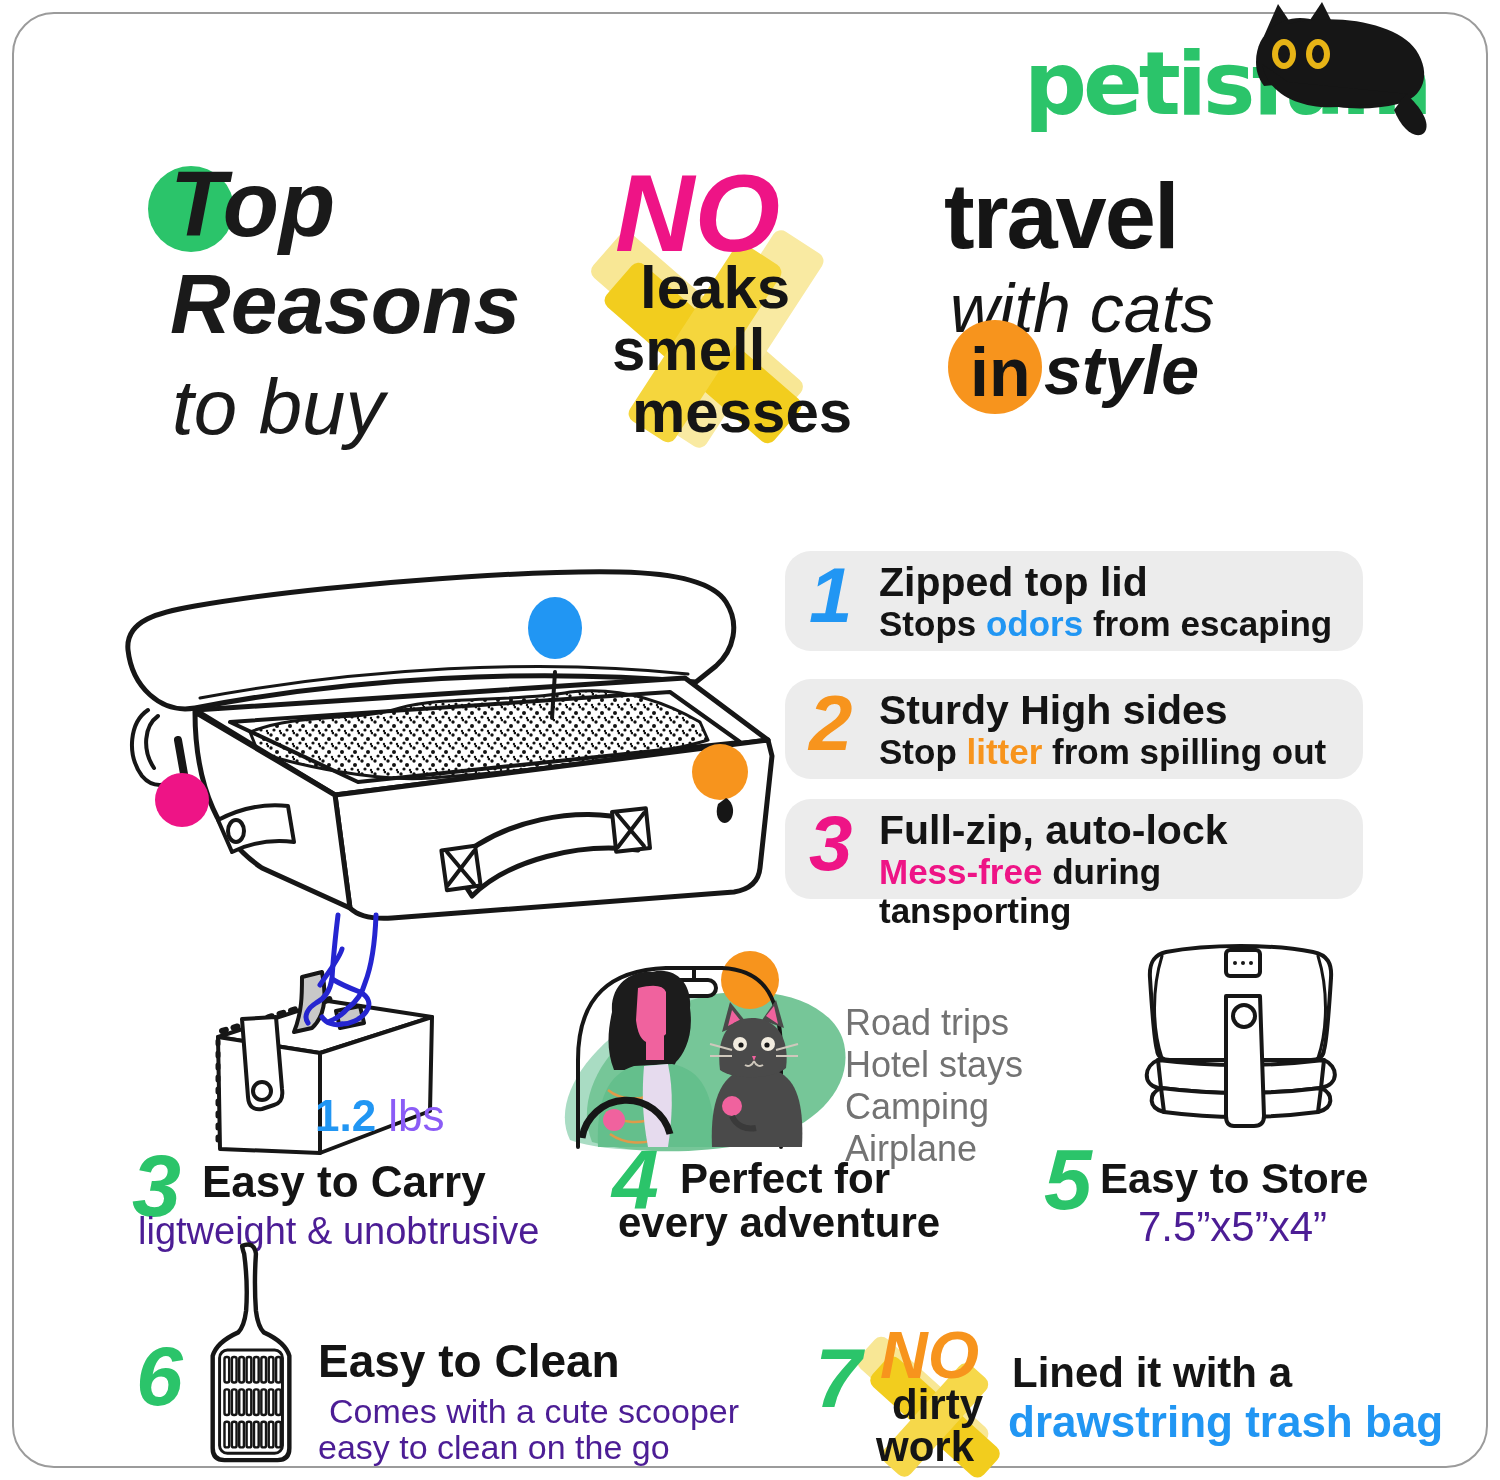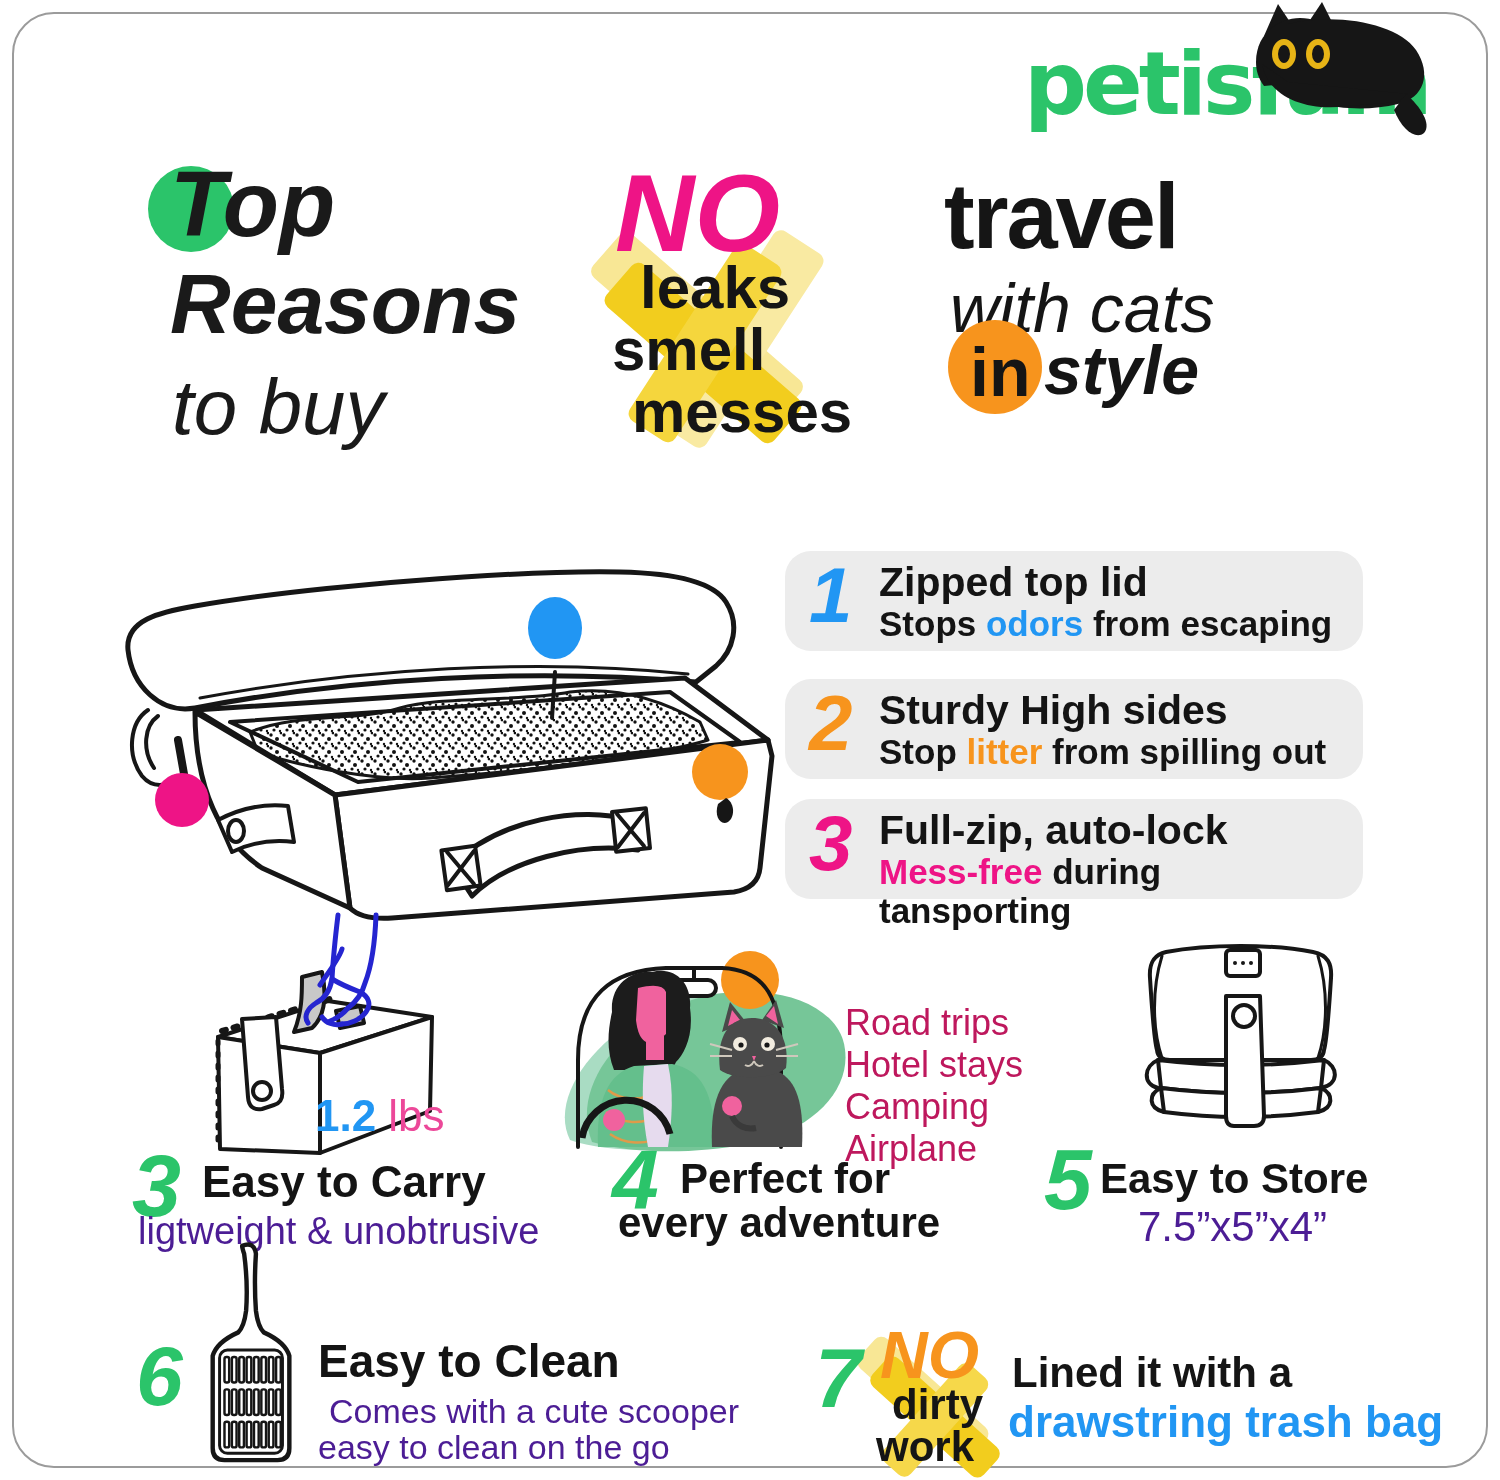--- a/index.html
+++ b/index.html
@@ -16,21 +16,21 @@
   .h1line{line-height:1;color:#1a1a1a;}
   .xbar{position:absolute;border-radius:9px;}
   .pill{position:absolute;left:785px;width:578px;height:100px;background:#ececec;border-radius:26px;}
   .pill-num{position:absolute;left:24px;top:4px;font-size:78px;font-weight:bold;font-style:italic;line-height:1.05;}
   .pill-text{position:absolute;left:94px;top:9px;}
   .pill-title{font-size:41px;font-weight:bold;line-height:1.08;color:#141414;}
   .pill-desc{font-size:35px;font-weight:bold;line-height:1.12;color:#141414;}
   .bignum{font-size:88px;font-weight:bold;font-style:italic;color:#2bc46a;line-height:1;}
   .feat-title{font-size:45px;font-weight:bold;color:#141414;line-height:1;}
   .feat-sub{font-size:38px;font-weight:normal;color:#4c1d95;line-height:1;}
-  .adv-list{font-size:36px;font-weight:400;color:#be185d;line-height:1.17;}
+  .adv-list{font-size:36px;font-weight:400;color:#737373;line-height:1.17;}
   svg{position:absolute;overflow:visible;}
 </style>
 </head>
 <body>
 
 <div class="page">
   <div class="frame"></div>
 
   <div class="abs logo-text" style="left:1024px;top:40px;">petisfam</div>
   <svg style="left:1248px;top:2px;" width="192" height="140" viewBox="0 0 192 140">
@@ -152,21 +152,21 @@
     <g stroke="#2525d0" stroke-width="5" fill="none" stroke-linecap="round">
       <path d="M148,0 C145,25 143,45 142,64 C140,76 134,84 126,88 C118,93 113,101 118,108"></path>
       <path d="M186,0 C185,28 182,50 175,68 C172,79 166,87 158,93"></path>
       <path d="M142,64 C152,70 162,74 170,77"></path>
       <path d="M170,77 C178,81 182,89 176,97 C170,105 160,109 152,109"></path>
       <path d="M152,109 C144,111 136,108 132,102"></path>
       <path d="M158,93 C152,100 146,104 140,106"></path>
       <path d="M130,70 C142,52 150,42 152,34"></path>
     </g>
   </svg>
-  <div class="abs" style="left:315px;top:1094px;font-size:44px;line-height:1;"><span class="b blue">1.2</span><span style="color:#ec4899;margin-left:12px;font-weight:400;">lbs</span></div>
+  <div class="abs" style="left:315px;top:1094px;font-size:44px;line-height:1;"><span class="b blue">1.2</span><span style="color:#8b5cf6;margin-left:12px;font-weight:400;">lbs</span></div>
   <div class="abs bignum" style="left:132px;top:1142px;">3</div>
   <div class="abs feat-title" style="left:202px;top:1160px;font-size:44px;">Easy to Carry</div>
   <div class="abs feat-sub" style="left:138px;top:1212px;">ligtweight &amp; unobtrusive</div>
 
   <svg style="left:550px;top:940px;" width="335" height="215" viewBox="0 0 335 215">
     <path d="M20,200 C0,160 40,100 105,70 C170,40 250,50 282,92 C305,128 280,180 210,198 C140,214 60,214 20,200 Z" fill="#a9dcc3"></path>
     <path d="M42,202 C22,152 62,92 130,64 C198,38 278,54 293,100 C306,144 268,190 198,204 C140,215 78,213 42,202 Z" fill="#76c698"></path>
     <circle cx="200" cy="40" r="29" fill="#f7941d"></circle>
     <g stroke="#161616" stroke-width="4" fill="none" stroke-linecap="round">
       <path d="M28,207 L28,120 C28,55 62,30 116,28 L172,28 C218,30 230,62 231,110 L231,207"></path>

